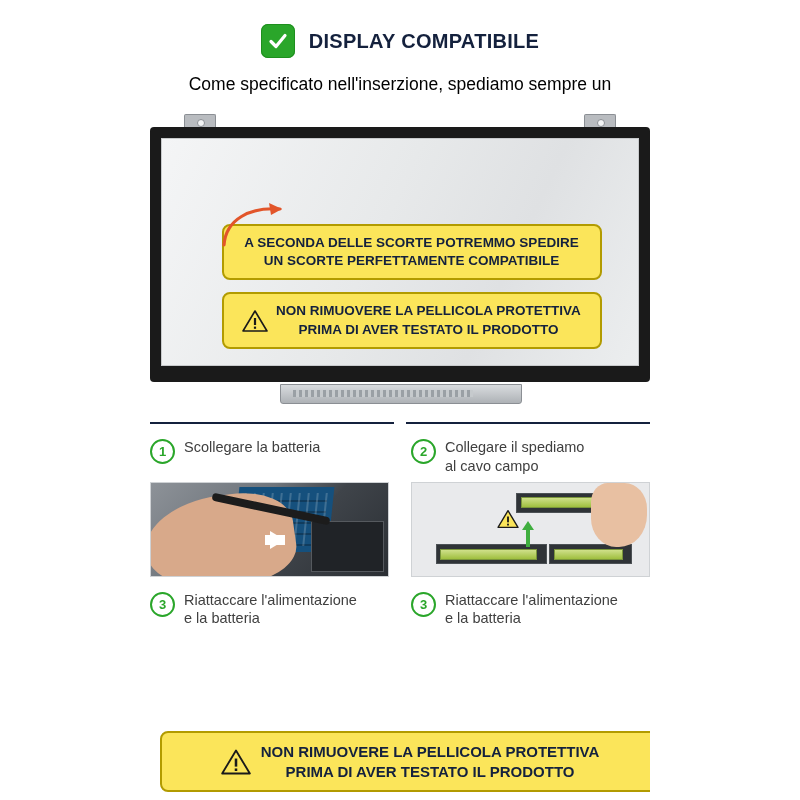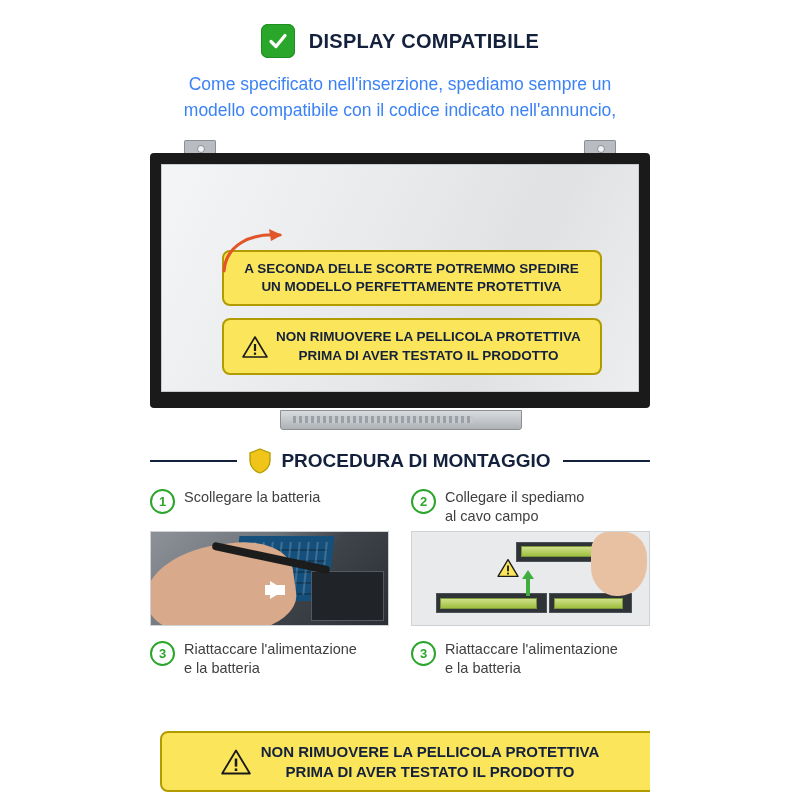--- a/index.html
+++ b/index.html
@@ -44,21 +44,21 @@
     font-weight: bold;
     color: #14213d;
     letter-spacing: .3px;
   }
   .intro {
     margin: 14px auto 0 auto;
     width: 600px;
     text-align: center;
     font-size: 17.5px;
     line-height: 1.48;
-    color: #3b82f6;
+    color: #000000;
   }
   
   .screen-wrap {
     position: relative;
     margin: 16px auto 0 auto;
     width: 500px;
     height: 290px;
   }
   .tab {
     position: absolute;
@@ -375,39 +375,38 @@
     <div class="check-badge">
       <svg width="22" height="22" viewBox="0 0 22 22" aria-hidden="true">
         <path d="M4 11.5 L9 16.5 L18 5.5" fill="none" stroke="#ffffff" stroke-width="3.2" stroke-linecap="round" stroke-linejoin="round"></path>
       </svg>
     </div>
     <div class="header-title">DISPLAY COMPATIBILE</div>
   </div>
 
   <div class="intro">
     <div>Come specificato nell'inserzione, spediamo sempre un</div>
-    <div>modello compatibile con il codice indicato nell'annuncio,</div>
   </div>
 
   <div class="screen-wrap">
     <div class="tab tab-left"></div>
     <div class="tab tab-right"></div>
 
     <div class="screen-bezel">
       <div class="screen-face">
 
         <svg class="arrow-curve" viewBox="0 0 70 46">
           <path d="M4 44 C 6 18, 30 6, 60 8" fill="none" stroke="#e2552a" stroke-width="3.2" stroke-linecap="round"></path>
           <path d="M62 8 L 49 2 L 51 14 Z" fill="#e2552a"></path>
         </svg>
 
         <div class="yellow-box">
           <div>
             <div>A SECONDA DELLE SCORTE POTREMMO SPEDIRE</div>
-            <div>UN MODELLO PERFETTAMENTE PROTETTIVA</div>
+            <div>UN SCORTE PERFETTAMENTE COMPATIBILE</div>
           </div>
         </div>
 
         <div class="yellow-box">
           <svg class="warn-tri" width="26" height="24" viewBox="0 0 26 24">
             <path d="M13 2 L25 22 L1 22 Z" fill="#fbe55a" stroke="#1a1a1a" stroke-width="1.6" stroke-linejoin="round"></path>
             <rect x="11.9" y="9" width="2.2" height="7" fill="#1a1a1a"></rect>
             <rect x="11.9" y="17.6" width="2.2" height="2.2" fill="#1a1a1a"></rect>
           </svg>
           <div>
@@ -416,26 +415,20 @@
           </div>
         </div>
       </div>
     </div>
 
     <div class="screen-foot"></div>
   </div>
 
   <div class="section-head">
     <div class="rule"></div>
-    <div class="section-title">
-      <svg width="22" height="26" viewBox="0 0 22 26">
-        <path d="M11 1 L21 5 V13 C21 19 16 23.5 11 25 C6 23.5 1 19 1 13 V5 Z" fill="#f0c419" stroke="#b29b00" stroke-width="1.3"></path>
-      </svg>
-      <span>PROCEDURA DI MONTAGGIO</span>
-    </div>
     <div class="rule"></div>
   </div>
 
   <div class="steps">
     <div class="step">
       <div class="step-num">1</div>
       <div class="step-text">
         <div>Scollegare la batteria</div>
       </div>
     </div>

